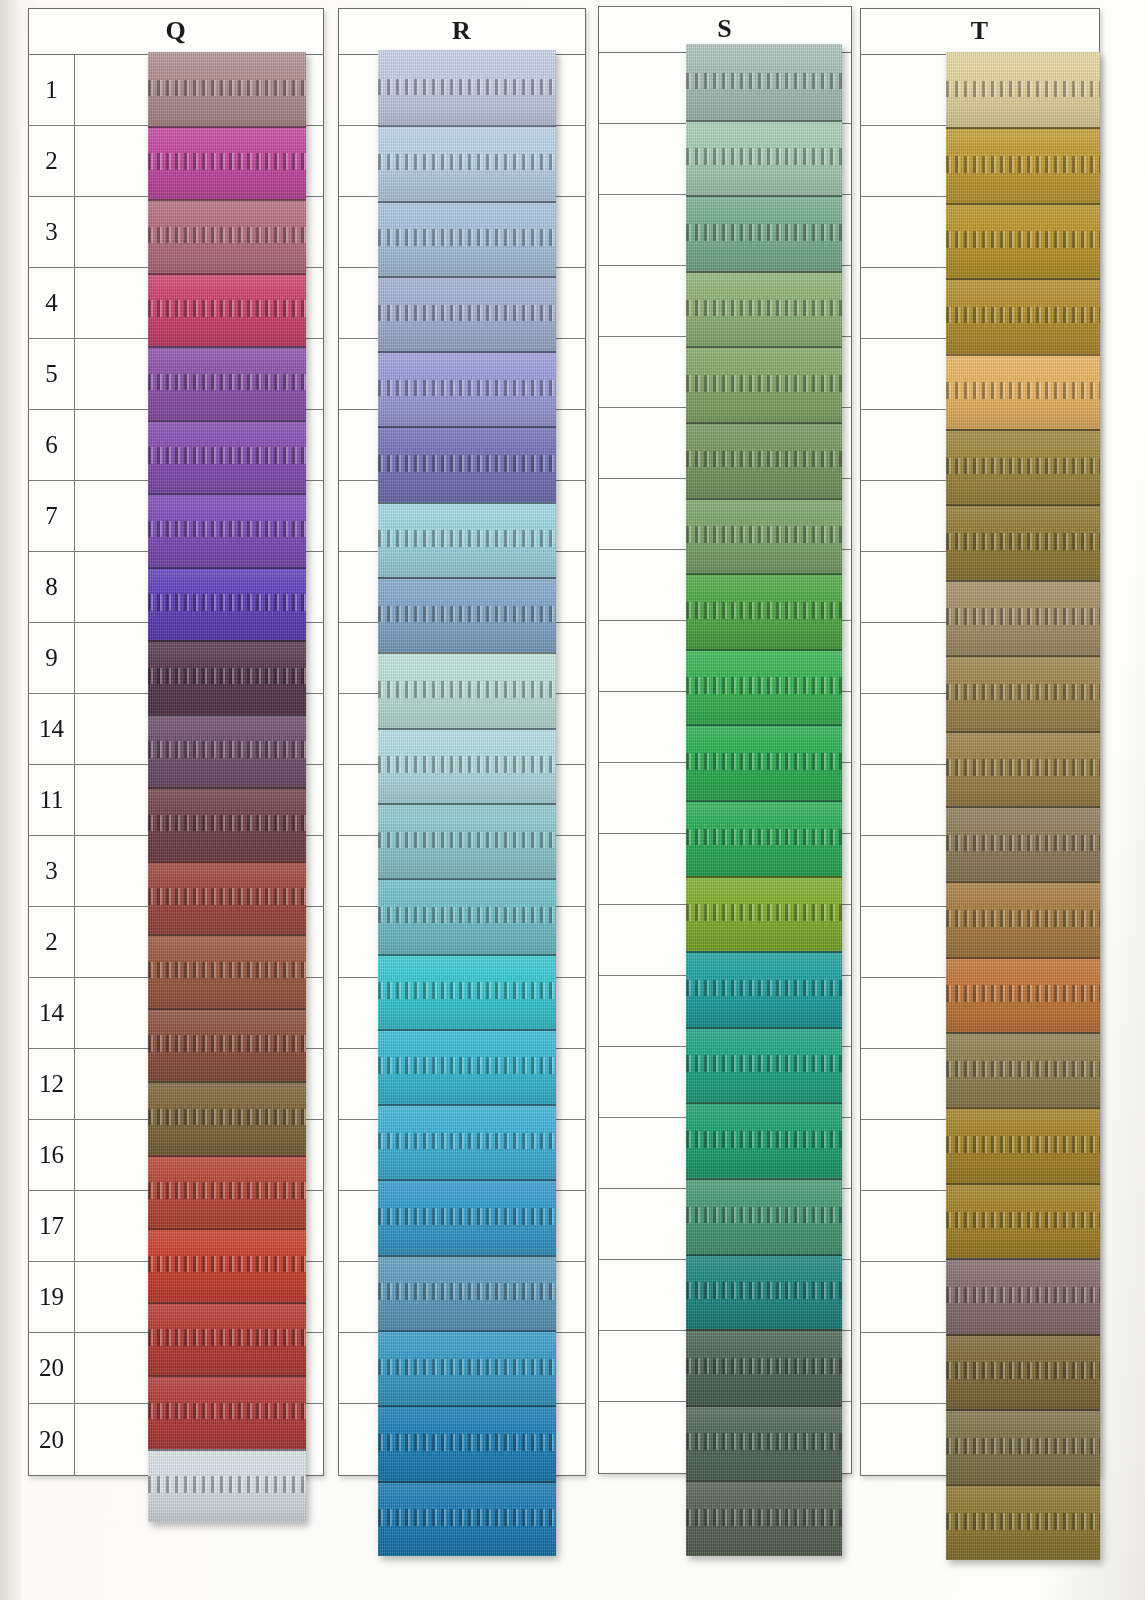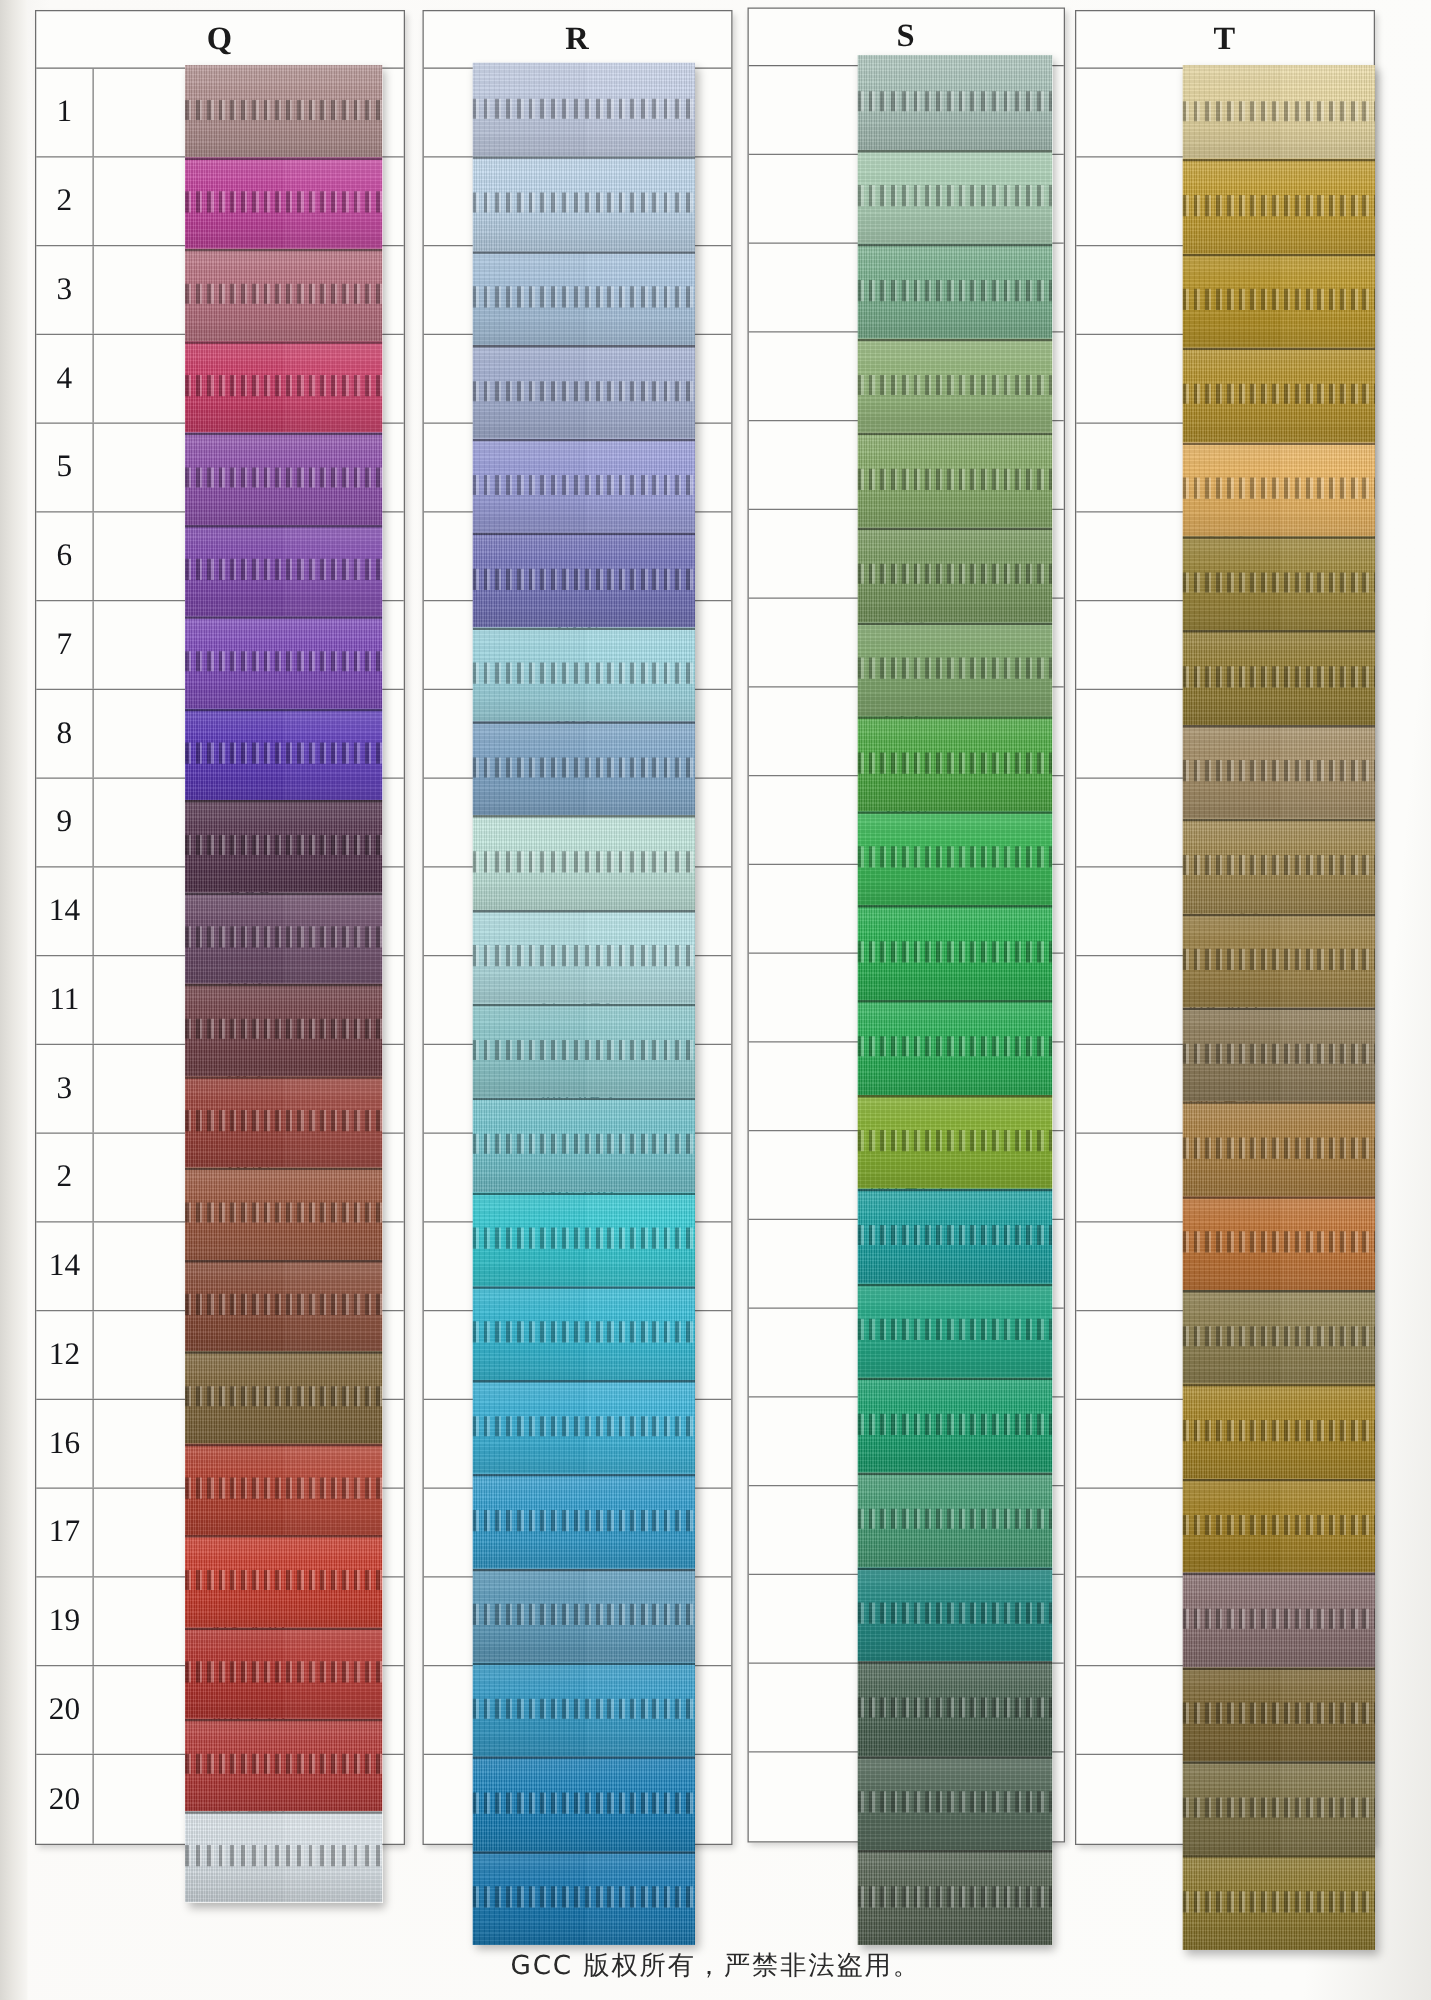--- a/index.html
+++ b/index.html
@@ -1160,14 +1160,13 @@
           <div class="seam"></div>
         </div>
         <div class="swatch" title="GCC No.500" style="height: 75.4px; background: rgb(138, 117, 39);">
           <div class="weave"></div>
           <div class="ticks"></div>
           <div class="sheen"></div>
           <div class="seam"></div>
         </div>
       </div>
     </div>
-  <div id="copyright">GCC 版权所有，严禁非法盗用。</div>
 </div>
 
 </body></html>

